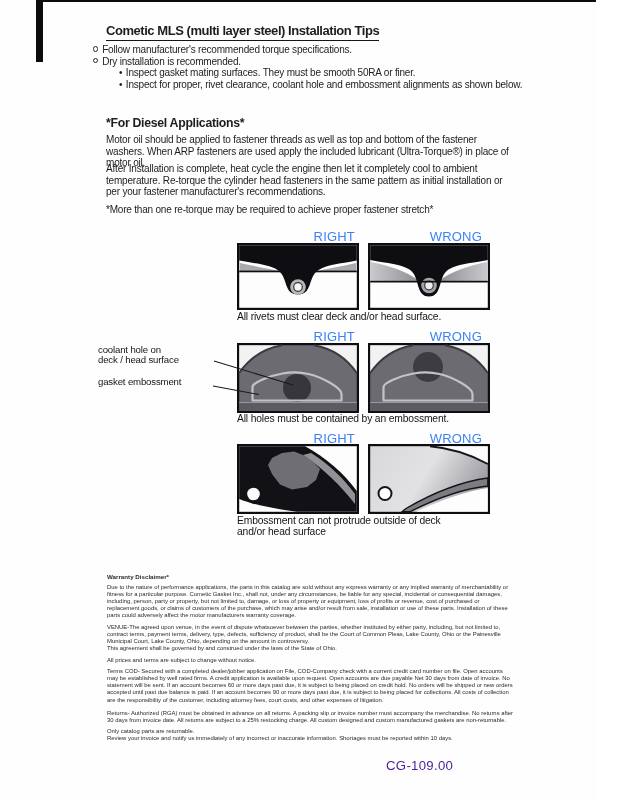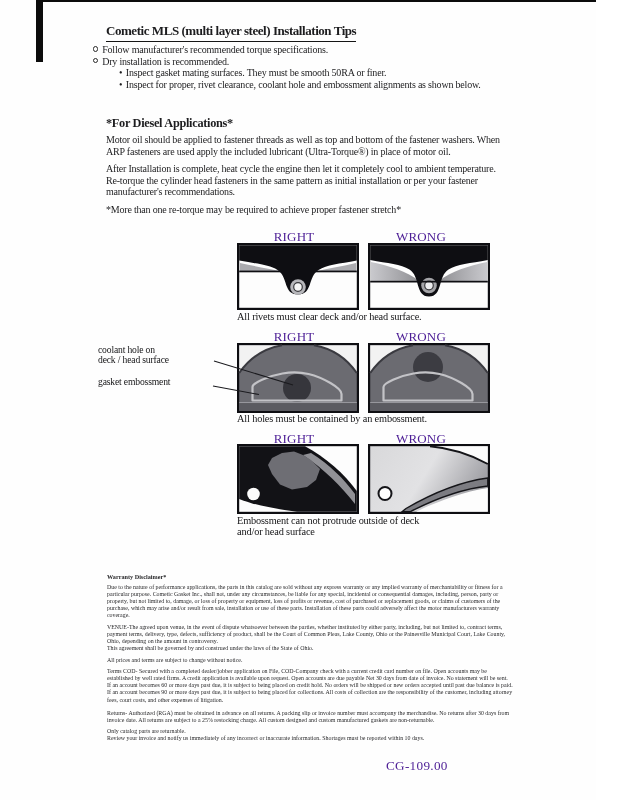--- a/index.html
+++ b/index.html
@@ -1,37 +1,37 @@
 <!DOCTYPE html>
 <html><head>
 <meta charset="utf-8">
 <style>
   html,body{margin:0;padding:0;background:#ffffff;}
   .page{position:relative;width:596px;height:800px;background:#fefefe;overflow:hidden;
-        font-family:Liberation Serif, serif;color:#1d1d1f;}
+        font-family:Liberation Sans, sans-serif;color:#1d1d1f;}
   .abs{position:absolute;}
   
   .art-topline{left:36px;top:0;width:577px;height:2px;background:#0c0c0c;}
   .art-leftbar{left:36px;top:0;width:6.5px;height:62px;background:#0c0c0c;}
   
   .title{left:106px;top:23px;font-size:13px;font-weight:bold;letter-spacing:-0.45px;
          border-bottom:1.7px solid #151515;padding-bottom:1.5px;white-space:nowrap;}
   
   .bullets{left:93px;top:44px;width:470px;font-size:10px;letter-spacing:-0.2px;}
   .bullets .row{line-height:11.6px;white-space:nowrap;}
   .ob{display:inline-block;width:3.2px;height:3.2px;border:1px solid #2a2a2a;border-radius:50%;
       margin-right:4px;vertical-align:1.5px;}
   .fb{font-size:10px;margin-right:3.5px;}
   .indent{margin-left:26px;}
   
   .dheading{left:106px;top:116px;font-size:12.3px;font-weight:bold;letter-spacing:-0.3px;text-align:right;}
   .para{left:106px;width:404px;font-size:10px;line-height:11.6px;letter-spacing:-0.2px;}
   .p1{top:134px;} .p2{top:163px;} .pnote{top:204px;}
   
-  .figlabel{width:122px;text-align:center;font-size:13px;letter-spacing:0.2px;color:#4c1d95;}
+  .figlabel{width:122px;text-align:right;font-size:13px;letter-spacing:0.2px;color:#3b82f6;}
   .caption{left:237px;font-size:10.3px;letter-spacing:-0.15px;line-height:11.2px;color:#141416;}
   .annlabel{width:114px;text-align:left;font-size:9.6px;line-height:10.6px;letter-spacing:-0.15px;color:#141416;}
   svg.diagram{display:block;}
   
   .legal{left:107px;width:406px;font-size:5.9px;line-height:7.15px;color:#2a2a2c;letter-spacing:0;}
   .legal-h{font-weight:bold;font-size:6.2px;}
   .code{left:386px;top:758px;font-size:13.2px;letter-spacing:0.3px;color:#4c1d95;}
 </style>
 </head>
 <body>

